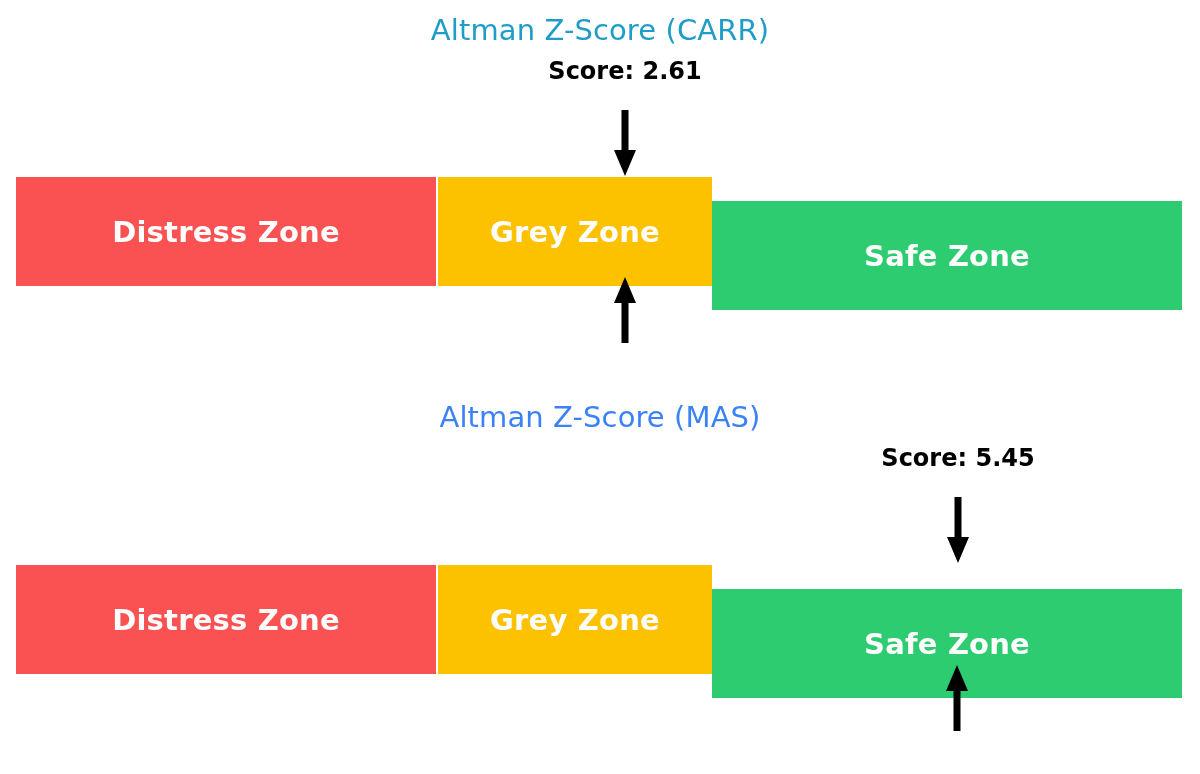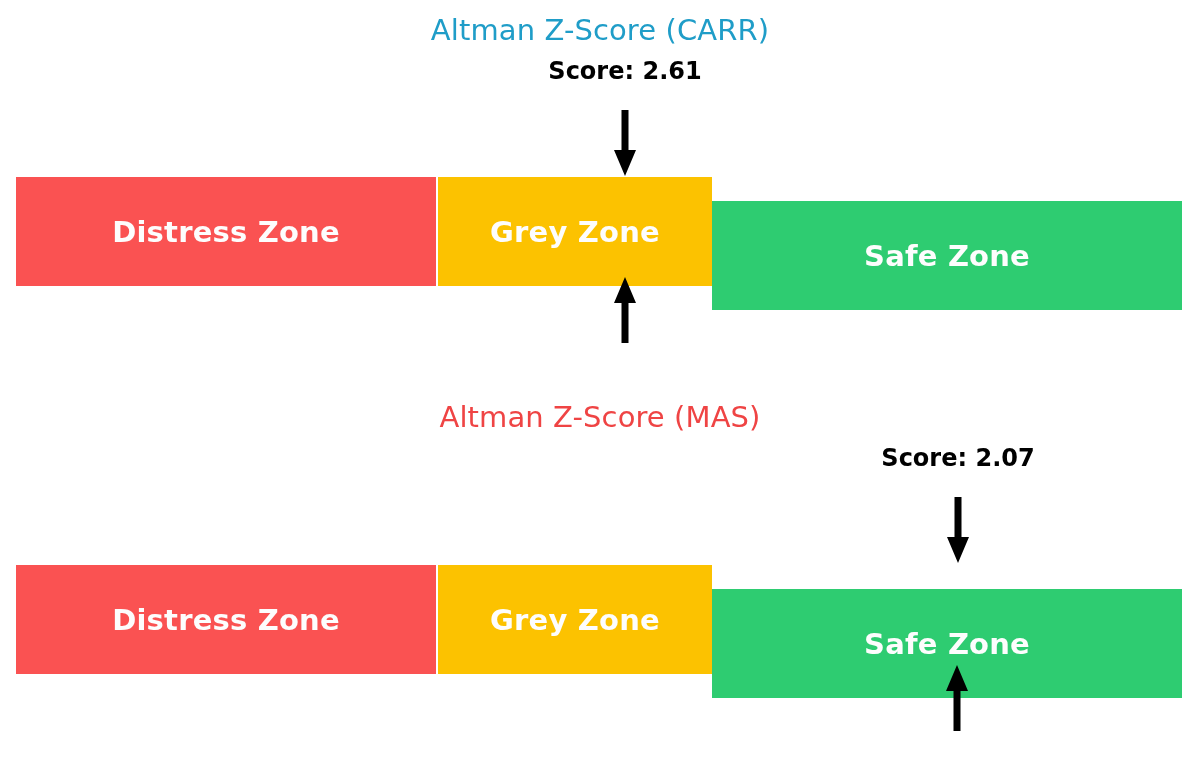--- a/index.html
+++ b/index.html
@@ -133,23 +133,23 @@
     <div class="arrow" id="arrow-up-carr">
       <svg viewBox="0 0 26 66" xmlns="http://www.w3.org/2000/svg" aria-hidden="true">
         <polygon points="13,0 24,26 16.5,26 16.5,66 9.5,66 9.5,26 2,26" fill="#000000"></polygon>
       </svg>
     </div>
 
   </div>
 
   <div class="panel" id="panel-mas">
 
-    <div class="chart-title" id="title-mas" style="color:#ef4444;">Altman Z-Score (MAS)</div>
+    <div class="chart-title" id="title-mas" style="color:#3b82f6;">Altman Z-Score (MAS)</div>
 
-    <div class="score-label" id="score-mas" style="color: rgb(0, 0, 0);">Score: 2.07</div>
+    <div class="score-label" id="score-mas" style="color: rgb(0, 0, 0);">Score: 5.45</div>
 
     <div class="arrow" id="arrow-down-mas">
       <svg viewBox="0 0 26 66" xmlns="http://www.w3.org/2000/svg" aria-hidden="true">
         <polygon points="9.5,0 16.5,0 16.5,40 24,40 13,66 2,40 9.5,40" fill="#000000"></polygon>
       </svg>
     </div>
 
     <div class="zone-bar" id="bar-mas">
       <div class="zone distress" style="background:#fa5252;">
         <span class="zone-label" style="color: rgb(253, 253, 253);">Distress Zone</span>

